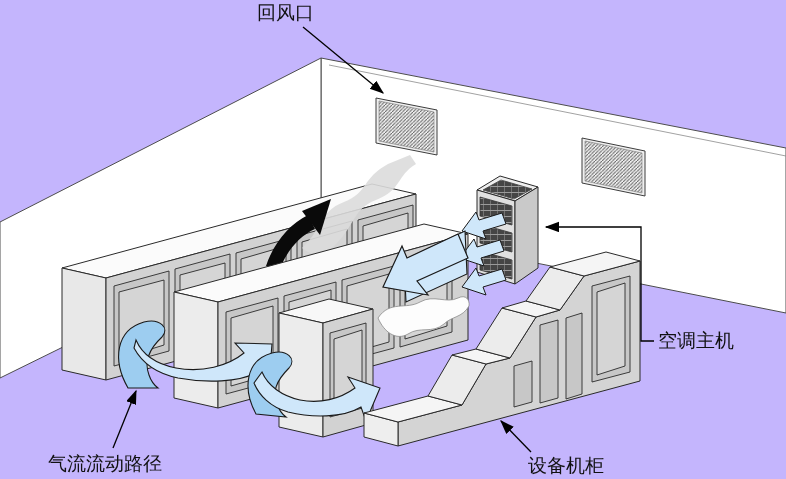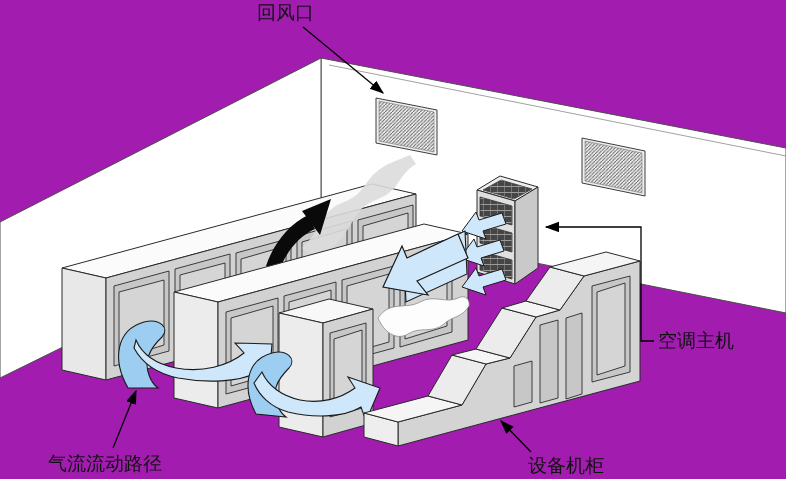--- a/index.html
+++ b/index.html
@@ -1,16 +1,16 @@
 <!DOCTYPE html>
 <html><head>
 <meta charset="utf-8">
 <style>
   html,body{margin:0;padding:0;background:#ffffff;}
-  .stage{width:786px;height:479px;position:relative;background:#a21caf;overflow:hidden;}
+  .stage{width:786px;height:479px;position:relative;background:#c4b5fd;overflow:hidden;}
   svg{display:block;}
   text.diagram-label{
     font-family:"Liberation Serif","DejaVu Serif",serif;
     font-size:19px;
     fill:#111111;
   }
 </style>
 </head>
 <body>
 

